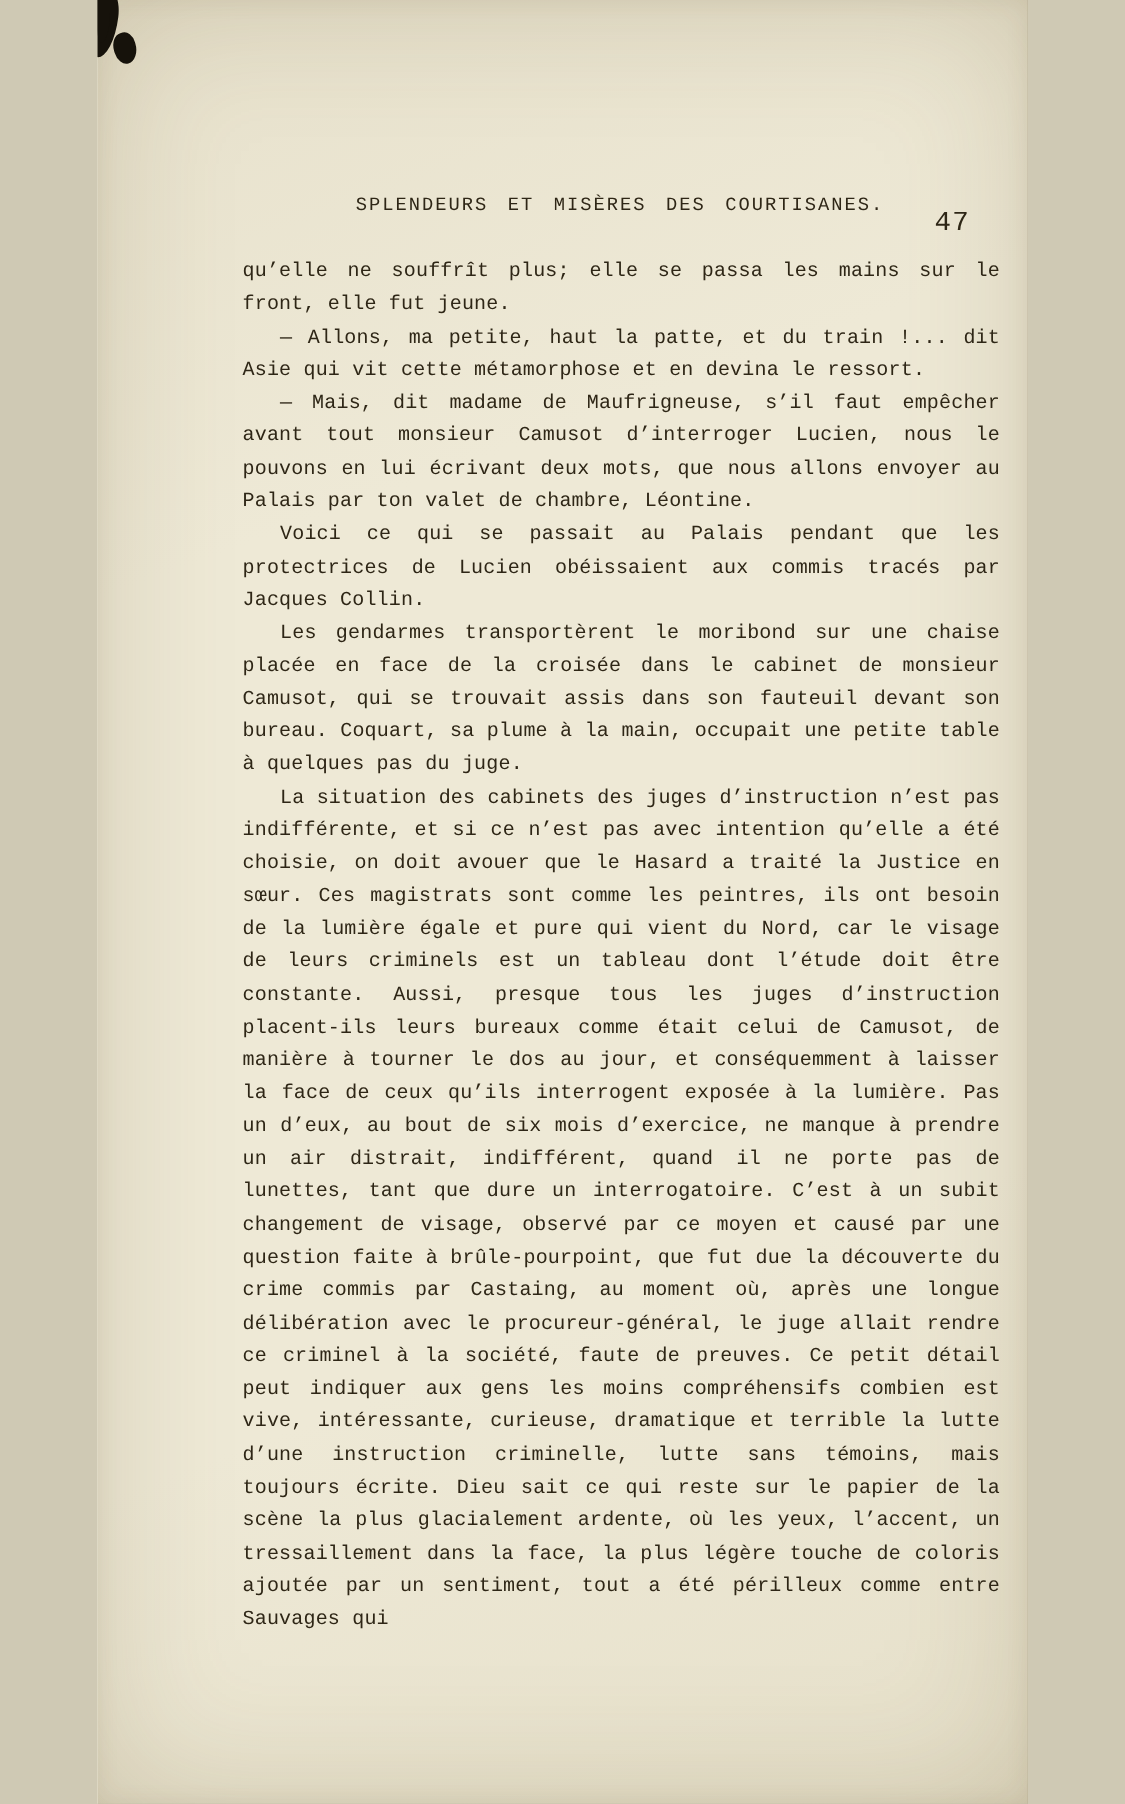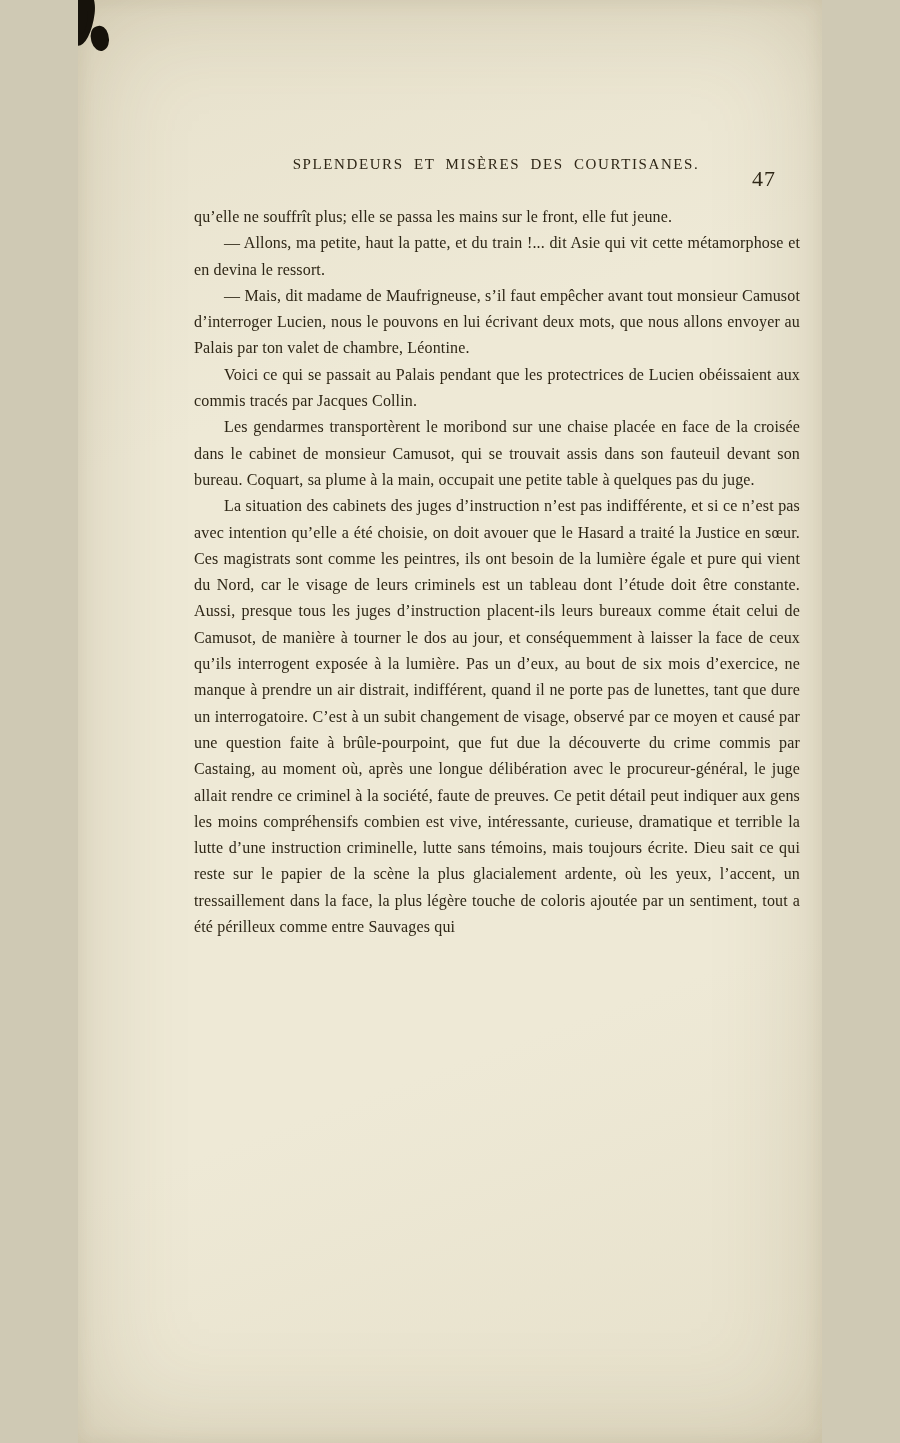--- a/index.html
+++ b/index.html
@@ -9,21 +9,21 @@
   }
   .page {
     position: relative;
     width: 744px;
     height: 1443px;
     margin: 0 auto;
     background: #ece7d3;
     background: linear-gradient(160deg, #e7e1cc 0%, #eee9d6 28%, #eee9d6 70%, #e6e0ca 100%);
     box-shadow: inset 0 0 110px rgba(110, 92, 52, 0.22), inset 0 0 18px rgba(110, 92, 52, 0.10);
     overflow: hidden;
-    font-family: Liberation Serif, serif;
+    font-family: Liberation Mono, monospace;
     color: #2e2616;
   }
   
   .stain { position: absolute; background: #16120b; }
   .stain-a {
     top: -10px; left: -8px; width: 24px; height: 56px;
     border-radius: 0 65% 75% 45% / 0 55% 85% 55%;
     transform: rotate(7deg);
   }
   .stain-b {

